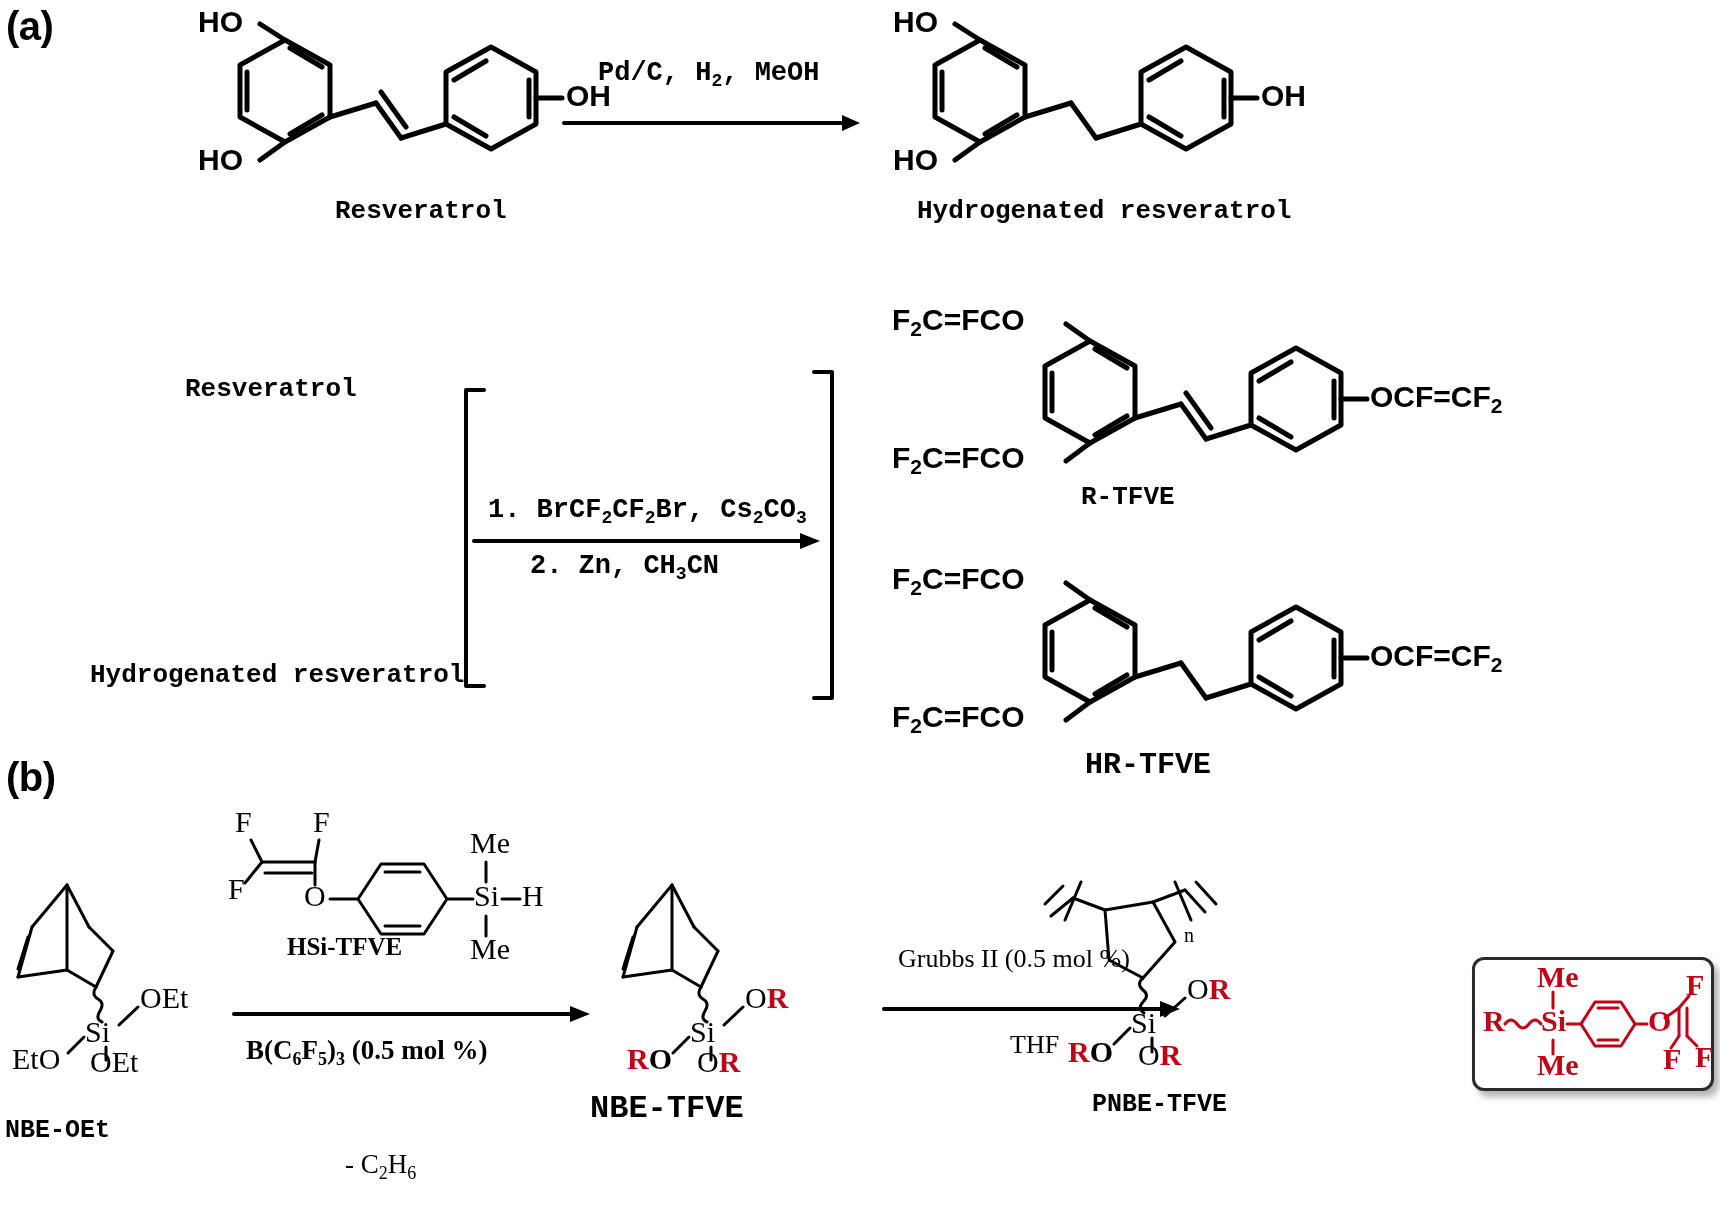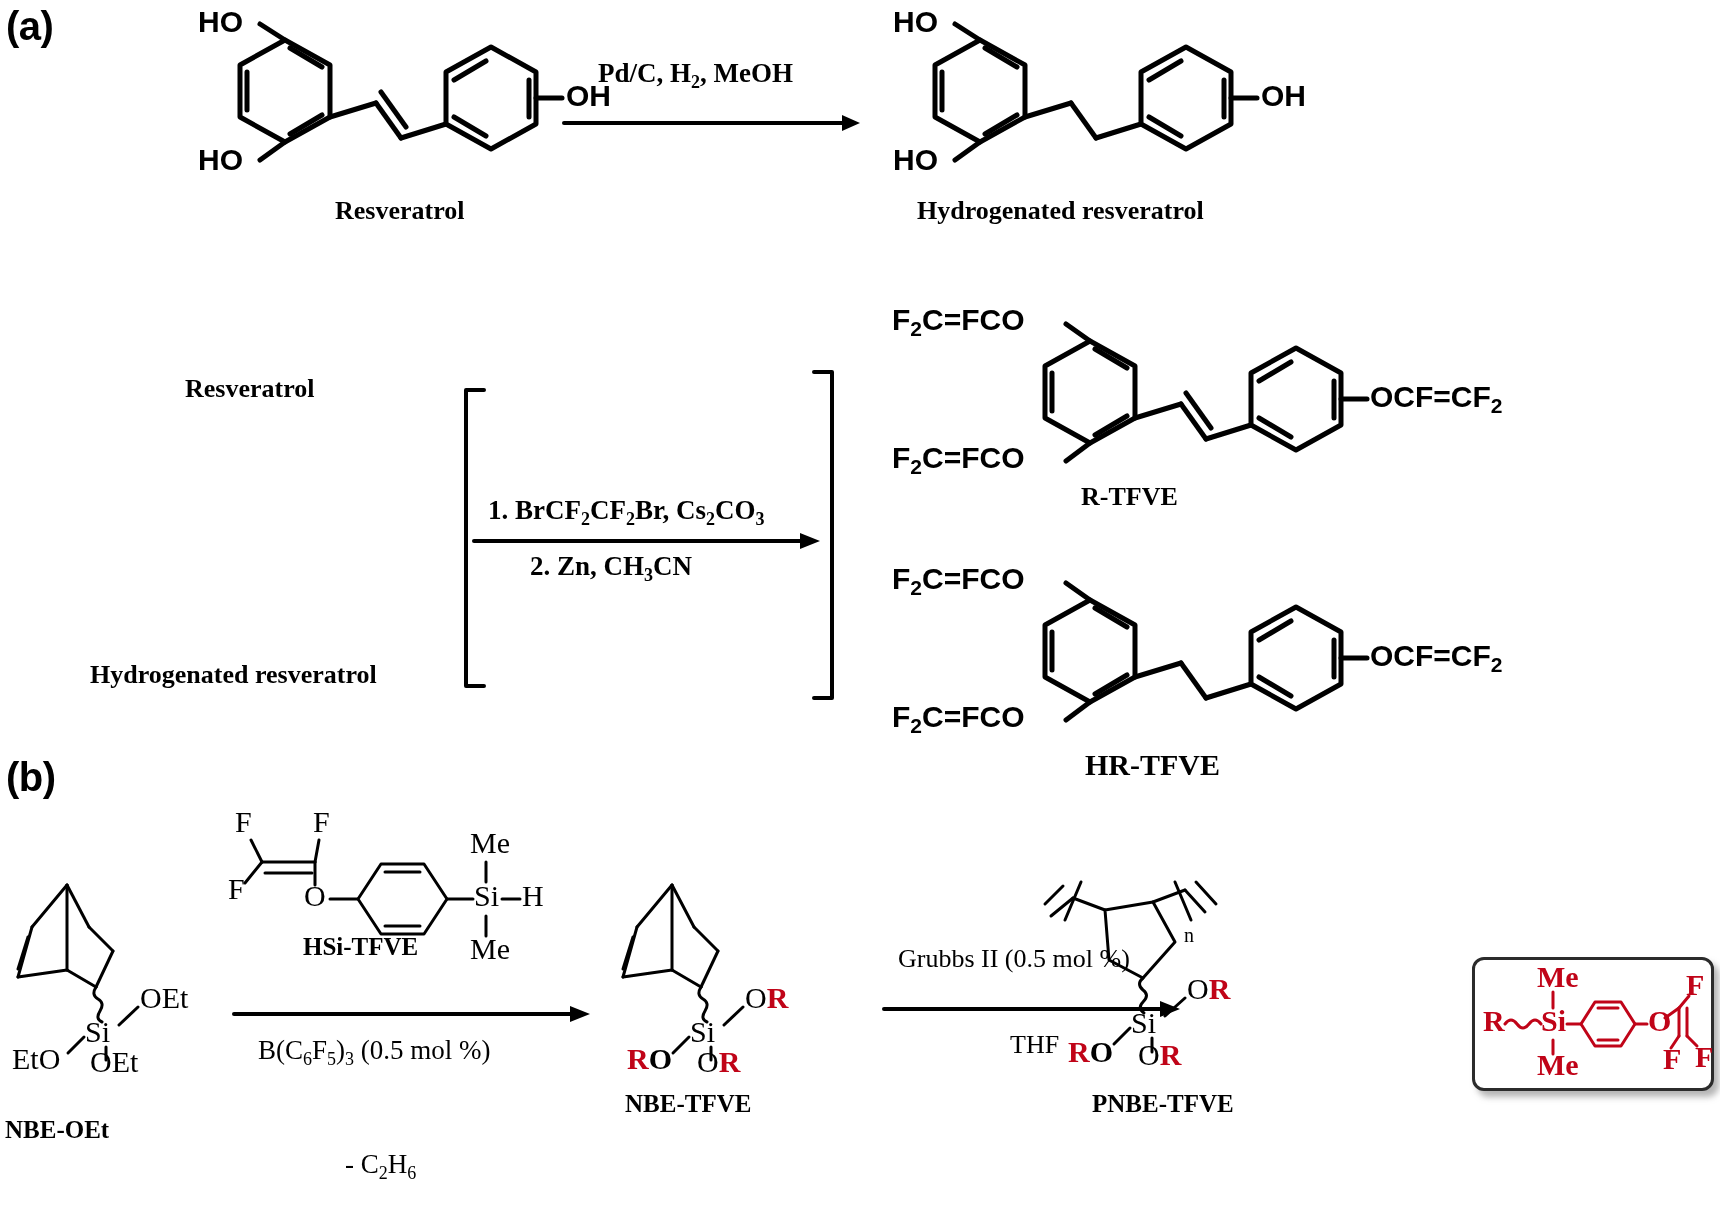--- a/index.html
+++ b/index.html
@@ -1,20 +1,20 @@
 <!DOCTYPE html>
 <html><head>
 <meta charset="utf-8">
 <style>
   html,body{margin:0;padding:0;background:#ffffff;}
   body{width:1720px;height:1225px;position:relative;overflow:hidden;
        font-family:"Liberation Sans",sans-serif;color:#000;}
   .panel-label{position:absolute;font-weight:bold;font-size:40px;
        font-family:"Liberation Sans",sans-serif;letter-spacing:-0.5px;}
-  .cap{position:absolute;font-weight:bold;font-family:Liberation Serif, serif;
+  .cap{position:absolute;font-weight:bold;font-family:Liberation Mono, monospace;
        white-space:nowrap;}
   .cap-serif{position:absolute;font-weight:bold;font-family:"Liberation Serif",serif;
        white-space:nowrap;}
   .txt-serif{position:absolute;font-family:"Liberation Serif",serif;white-space:nowrap;}
   .struct{position:absolute;}
   svg{overflow:visible;display:block;}
   .bd{stroke:#000;stroke-width:5;fill:none;stroke-linecap:round;stroke-linejoin:round;}
   .bd-thin{stroke:#000;stroke-width:4;fill:none;stroke-linecap:round;stroke-linejoin:round;}
   .bd-s{stroke:#000;stroke-width:3;fill:none;stroke-linecap:round;stroke-linejoin:round;}
   .bd-r{stroke:#c00418;stroke-width:3;fill:none;stroke-linecap:round;stroke-linejoin:round;}
@@ -230,29 +230,29 @@
   <line class="bd-s" x1="232" y1="99" x2="258" y2="99"></line>
   <text class="atom-ser" x="259" y="99">Si</text>
   <line class="bd-s" x1="271" y1="82" x2="271" y2="62"></line>
   <text class="atom-ser" x="255" y="46">Me</text>
   <line class="bd-s" x1="271" y1="116" x2="271" y2="136"></line>
   <text class="atom-ser" x="255" y="152">Me</text>
   <line class="bd-s" x1="287" y1="99" x2="305" y2="99"></line>
   <text class="atom-ser" x="307" y="99">H</text>
 </svg>
 </div>
-<div class="cap-serif" style="left:303px;top:933px;font-size:25px;">HSi-TFVE</div>
+<div class="cap-serif" style="left:287px;top:933px;font-size:25px;">HSi-TFVE</div>
 
 <div class="struct" style="left:230px;top:1000px;">
 <svg width="360" height="30" viewBox="0 0 360 30">
   <line class="bd-thin" x1="4" y1="14" x2="340" y2="14"></line>
   <polygon points="340,6 360,14 340,22" fill="#000"></polygon>
 </svg>
 </div>
-<div class="txt-serif" style="left:258px;top:1035px;font-size:27px;">
+<div class="txt-serif" style="left:246px;top:1035px;font-size:27px;font-weight:bold;">
   B(C<sub style="font-size:18px;">6</sub>F<sub style="font-size:18px;">5</sub>)<sub style="font-size:18px;">3</sub> (0.5 mol %)
 </div>
 <div class="txt-serif" style="left:345px;top:1149px;font-size:27px;">
   - C<sub style="font-size:18px;">2</sub>H<sub style="font-size:18px;">6</sub>
 </div>
 
 <div class="struct" style="left:615px;top:865px;">
 <svg width="240" height="200" viewBox="0 0 240 200">
   <line class="bd-s" x1="57" y1="20" x2="22" y2="62"></line>
   <line class="bd-s" x1="57" y1="20" x2="79" y2="62"></line>
@@ -266,21 +266,21 @@
   <path class="bd-s" d="M86,122 q-5,8 2,12 q7,4 2,12 q-5,8 2,11"></path>
   <text class="atom-ser" x="75" y="170">Si</text>
   <line class="bd-s" x1="109" y1="160" x2="128" y2="142"></line>
   <text class="atom-ser" x="130" y="136">O<tspan class="atom-red">R</tspan></text>
   <line class="bd-s" x1="96" y1="182" x2="96" y2="195"></line>
   <text class="atom-ser" x="82" y="200">O<tspan class="atom-red">R</tspan></text>
   <line class="bd-s" x1="74" y1="172" x2="58" y2="188"></line>
   <text class="atom-red" x="12" y="197">R<tspan class="atom-ser">O</tspan></text>
 </svg>
 </div>
-<div class="cap" style="left:625px;top:1090px;font-size:25px;">NBE-TFVE</div>
+<div class="cap" style="left:590px;top:1090px;font-size:32px;">NBE-TFVE</div>
 
 <div class="struct" style="left:880px;top:995px;">
 <svg width="300" height="30" viewBox="0 0 300 30">
   <line class="bd-thin" x1="4" y1="14" x2="280" y2="14"></line>
   <polygon points="280,6 300,14 280,22" fill="#000"></polygon>
 </svg>
 </div>
 <div class="txt-serif" style="left:898px;top:944px;font-size:26px;">Grubbs II (0.5 mol %)</div>
 <div class="txt-serif" style="left:1010px;top:1030px;font-size:26px;">THF</div>
 

